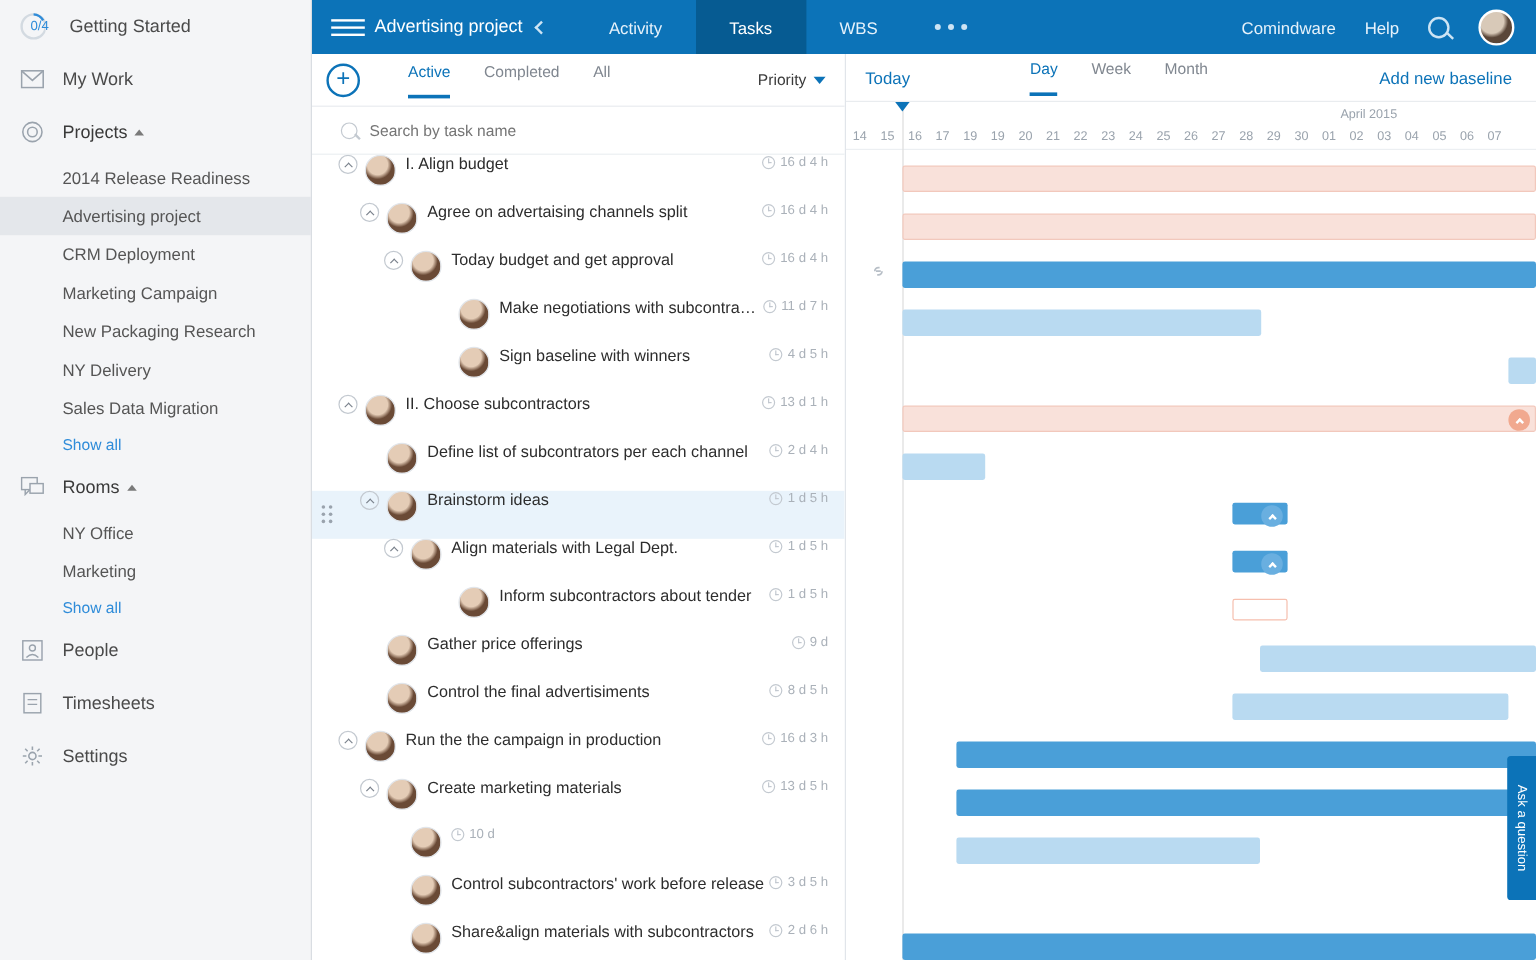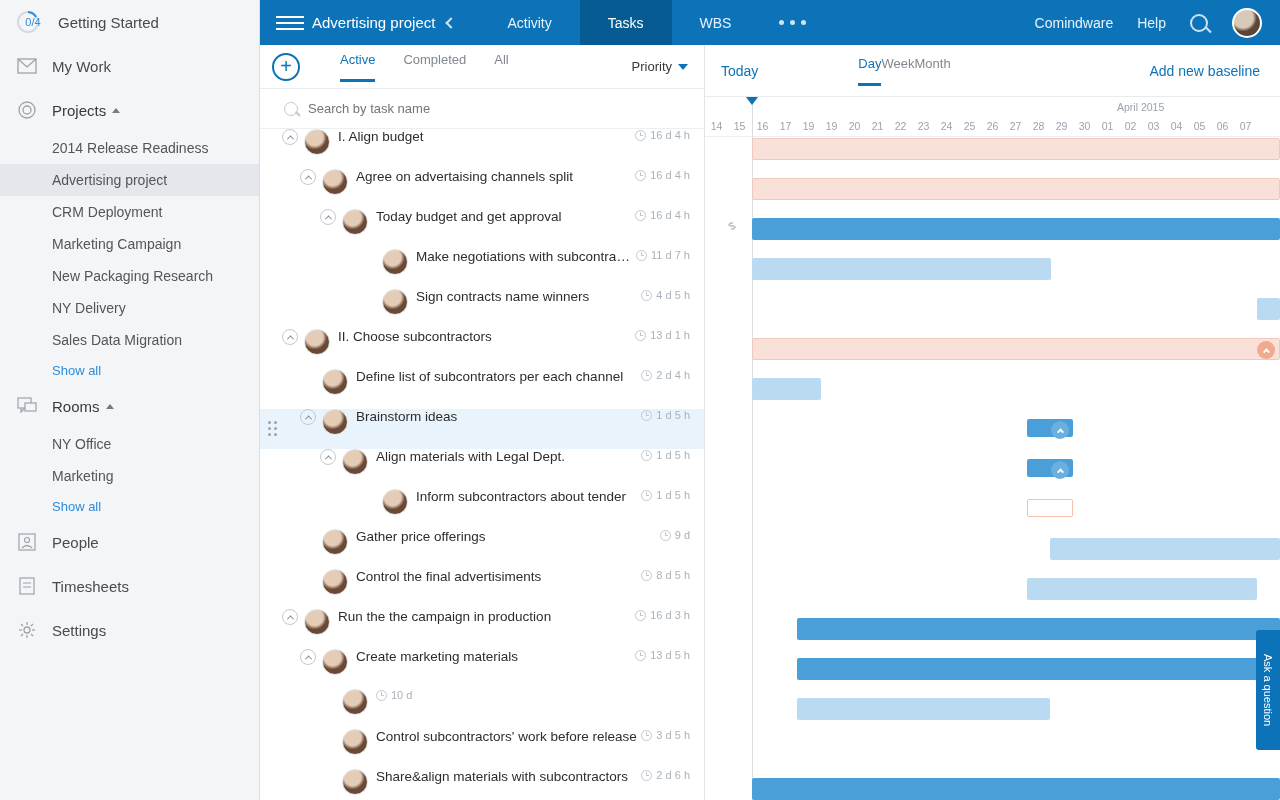--- a/index.html
+++ b/index.html
@@ -87,23 +87,23 @@
 .lv0 { padding-left:22px; }
 .lv1 { padding-left:40px; }
 .lv2 { padding-left:60px; }
 .lv3 { padding-left:100px; } 
 .spacer16 { width:16px; flex:0 0 16px; }
 
 
 .gantt {
   position:absolute; left:705px; top:45px; right:0; bottom:0; background:#fff;
 }
-.gantt-header { height:52px; display:flex; align-items:center; padding:0 20px 0 16px; border-bottom:1px solid #e9ecef; }
+.gantt-header { height:40px; display:flex; align-items:center; padding:0 20px 0 16px; border-bottom:1px solid #e9ecef; }
 .today-link { color:#0c73b8; font-size:14px; }
-.scale-tabs { display:flex; margin-left:100px; font-size:13px; color:#808790; }
+.scale-tabs { display:flex; gap:28px; margin-left:100px; font-size:13px; color:#808790; }
 .scale-tabs .st { padding-bottom:12px; cursor:pointer; }
 .scale-tabs .st.active { color:#0c73b8; border-bottom:3px solid #0c73b8; }
 .baseline-link { margin-left:auto; color:#0c73b8; font-size:14px; }
 
 .gantt-dates { height:40px; position:relative; border-bottom:1px solid #eceff2; }
 .month-label { position:absolute; top:4px; font-size:10.5px; color:#9aa3ad; }
 .day-numbers { position:absolute; bottom:4px; left:0; right:0; display:flex; font-size:10.5px; color:#9aa3ad; }
 .day-numbers span { width:23px; text-align:center; flex:0 0 23px; }
 .today-col { position:absolute; top:0; bottom:-716px; width:1px; background:#ddd; left:47px; }
 .today-col:before { content:""; position:absolute; left:-6px; top:0; width:0; height:0;
@@ -301,21 +301,21 @@
       </div>
       <div class="task-row lv3">
         <span class="spacer16"></span>
         <span class="mini-avatar"></span>
         <span class="task-title">Make negotiations with subcontractors</span>
         <span class="duration"><span class="clock-ico"></span>11 d 7 h</span>
       </div>
       <div class="task-row lv3">
         <span class="spacer16"></span>
         <span class="mini-avatar"></span>
-        <span class="task-title">Sign contracts name winners</span>
+        <span class="task-title">Sign baseline with winners</span>
         <span class="duration"><span class="clock-ico"></span>4 d 5 h</span>
       </div>
       <div class="task-row lv0">
         <span class="collapse">
           <i></i>
         </span>
         <span class="mini-avatar"></span>
         <span class="task-title">II. Choose subcontractors</span>
         <span class="duration"><span class="clock-ico"></span>13 d 1 h</span>
       </div>

